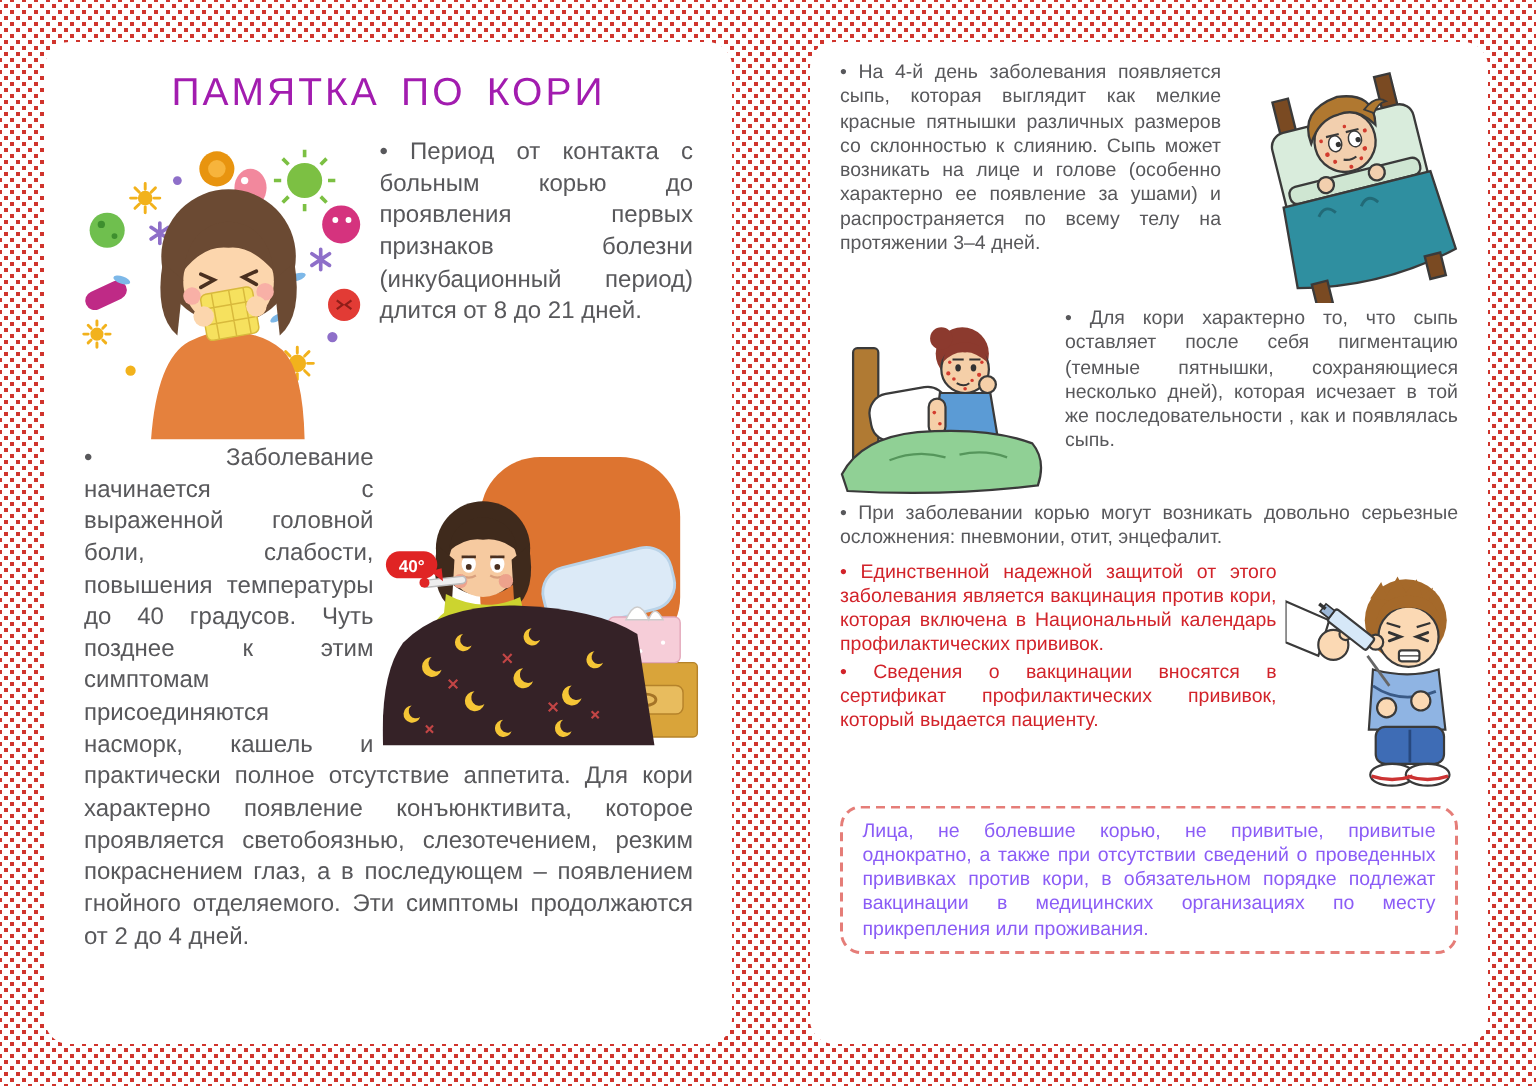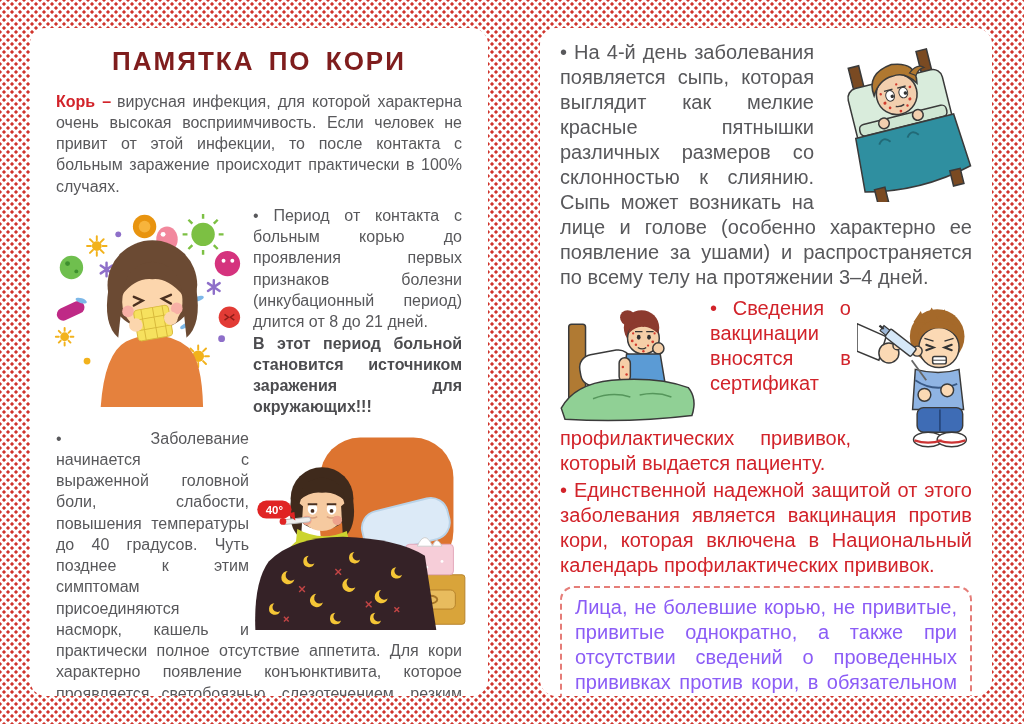--- a/index.html
+++ b/index.html
@@ -18,27 +18,27 @@
   .page {
     position: absolute;
     top: 28px;
     height: 668px;
     background: #fff;
     border-radius: 16px;
     overflow: hidden;
     color: #58585b;
   }
   .page-left  { left: 30px;  width: 458px; padding: 12px 26px 8px 26px; font-size: 16px; line-height: 1.33; }
-  .page-right { left: 540px; width: 452px; padding: 12px 20px 8px 20px; font-size: 20px; line-height: 1.25; }
+  .page-right { left: 540px; width: 452px; padding: 12px 20px 8px 20px; font-size: 13px; line-height: 1.25; }
 
   .title {
     text-align: center;
-    color: #7f1d1d;
+    color: #a21caf;
     font-size: 26px;
-    font-weight: 700;
+    font-weight: 400;
     letter-spacing: 2px;
     word-spacing: 5px;
     margin: 4px 0 12px 0;
   }
   .para { text-align: justify; overflow: visible; }
   .para + .para { margin-top: 8px; }
   .red-lead { color: #d2232a; font-weight: bold; margin-right: 6px; }
   .warn { display: block; font-weight: bold; color: #4c4c4f; }
   .red-text { color: #d2232a; }
   .red-text .para + .para { margin-top: 2px; }
@@ -66,23 +66,20 @@
   .bubble-t { fill:#fff; font-weight:bold; font-size:12px; text-anchor:middle; font-family:"Liberation Sans",sans-serif; }
   .outl { stroke:#3a3a3a; stroke-width:1.6; }
 </style>
 </head>
 <body>
 
 <div class="page page-left">
 
   <div class="title">ПАМЯТКА ПО КОРИ</div>
 
-  <div class="para">
-    <span class="red-lead">Корь –</span><span>вирусная инфекция, для которой характерна очень высокая восприимчивость. Если человек не привит от этой инфекции, то после контакта с больным заражение происходит практически в 100% случаях.</span>
-  </div>
 
   <div class="para">
     
     <svg class="fl fl-left" width="195" height="200" viewBox="0 0 200 205" aria-hidden="true">
       <circle cx="22" cy="62" r="12" fill="#6fbf4e"></circle>
         <circle cx="18" cy="58" r="2.5" fill="#3e8f2e"></circle>
         <circle cx="27" cy="66" r="2" fill="#3e8f2e"></circle>
       <circle cx="97" cy="20" r="12" fill="#e8940f"></circle>
         <circle cx="97" cy="20" r="6" fill="#f7b43c"></circle>
       <ellipse cx="120" cy="33" rx="11" ry="13" fill="#f2889d"></ellipse>
@@ -135,21 +132,20 @@
         <circle cx="130" cy="104" r="6" fill="#f8b0a6"></circle>
       <path d="M52 205 Q56 150 78 138 Q95 130 105 131 Q128 132 142 144 Q156 158 157 205 Z" fill="#e5813d"></path>
       <g transform="rotate(-10 106 120)">
         <rect x="88" y="103" width="36" height="32" rx="4" fill="#f6e15e" stroke="#d8b93c"></rect>
         <path d="M96 103v32M108 103v32M118 103v32M88 113h36M88 124h36" stroke="#d8b93c" stroke-width="1" fill="none"></path>
       </g>
       <circle cx="88" cy="121" r="7" fill="#fcd6ad"></circle>
         <circle cx="124" cy="114" r="7" fill="#fcd6ad"></circle>
     </svg>
     <span>• Период от контакта с больным корью до проявления первых признаков болезни (инкубационный период) длится от 8 до 21 дней.</span>
-    <span class="warn">В этот период больной становится источником заражения для окружающих!!!</span>
   </div>
 
   <div class="para clear" style="margin-top:10px;">
     
     <svg class="fl fl-right" width="215" height="200" viewBox="0 0 225 210" aria-hidden="true">
       <rect x="68" y="8" width="140" height="140" rx="42" fill="#dd7430"></rect>
       <rect x="112" y="78" width="92" height="44" rx="18" fill="#dceaf7" stroke="#b9d3e8" stroke-width="2" transform="rotate(-14 158 100)"></rect>
       <rect x="148" y="152" width="72" height="52" rx="3" fill="#d9a43a" stroke="#b5822a"></rect>
       <rect x="158" y="168" width="52" height="20" rx="5" fill="#e8bc5e" stroke="#b5822a"></rect>
       <ellipse cx="184" cy="178" rx="7" ry="4" fill="none" stroke="#a57427" stroke-width="2"></ellipse>
@@ -267,22 +263,26 @@
           <circle cx="106" cy="38" r="1.2"></circle>
       </g>
       <circle class="outl" cx="110" cy="54" r="6" fill="#f5cfa8"></circle>
       <path class="outl" d="M76 60 L112 60 L117 90 L72 90 Z" fill="#5b9bd5"></path>
       <rect class="outl" x="68" y="64" width="12" height="26" rx="6" fill="#f5cfa8"></rect>
       <circle cx="72" cy="74" r="1.3" fill="#d23b2e"></circle>
         <circle cx="76" cy="82" r="1.3" fill="#d23b2e"></circle>
       <path class="outl" d="M6 118 Q20 92 60 88 Q110 84 142 96 Q152 108 146 126 Q80 134 10 130 Z" fill="#90d095"></path>
       <path d="M40 108 q20 -8 40 -2 M90 104 q18 -4 34 2" stroke="#55965b" stroke-width="1.6" fill="none"></path>
     </svg>
-  </div>
-
+    <span>• Для кори характерно то, что сыпь оставляет после себя пигментацию (темные пятнышки, сохраняющиеся несколько дней), которая исчезает в той же последовательности , как и появлялась сыпь.</span>
+  </div>
+
+  <div class="para clear" style="margin-top:6px;">
+    <span>• При заболевании корью могут возникать довольно серьезные осложнения: пневмонии, отит, энцефалит.</span>
+  </div>
 
   <div class="para red-text" style="margin-top:6px;">
 
     <svg class="fl fl-right" width="123" height="160" viewBox="0 0 135 175" aria-hidden="true">
       <circle cx="88" cy="42" r="30" fill="#a5692a"></circle>
       <path d="M62 26 l8 -12 4 10 8 -14 6 12 8 -10 4 12 8 -6 -4 12 Z" fill="#a5692a"></path>
       <circle class="outl" cx="90" cy="54" r="22" fill="#fbd9b4"></circle>
       <path d="M66 46 Q68 24 90 24 Q112 24 114 46 Q102 31 90 33 Q77 31 66 46 Z" fill="#a5692a"></path>
       <circle class="outl" cx="66" cy="58" r="5.5" fill="#fbd9b4"></circle>
       <path d="M76 51 l8 3 -8 3 M104 51 l-8 3 8 3" stroke="#333" stroke-width="2.2" fill="none" stroke-linecap="round"></path>
@@ -302,23 +302,23 @@
       <circle class="outl" cx="35" cy="60" r="11" fill="#fbd9b4"></circle>
       <circle class="outl" cx="44" cy="52" r="4.5" fill="#fbd9b4"></circle>
       <g transform="rotate(38 48 52)">
         <rect class="outl" x="28" y="44" width="36" height="11" rx="2" fill="#d6e8f8"></rect>
         <rect x="20" y="46" width="8" height="7" fill="#9db8d8" stroke="#333" stroke-width="1.2"></rect>
         <path d="M16 49 h6" stroke="#333" stroke-width="2.5"></path>
       </g>
       <path d="M60 68 L76 90" stroke="#666" stroke-width="2"></path>
     </svg>
     <div class="para">
+      <span>• Единственной надежной защитой от этого заболевания является вакцинация против кори, которая включена в Национальный календарь профилактических прививок.</span>
+    </div>
+    <div class="para">
       <span>• Сведения о вакцинации вносятся в сертификат профилактических прививок, который выдается пациенту.</span>
     </div>
-    <div class="para">
-      <span>• Единственной надежной защитой от этого заболевания является вакцинация против кори, которая включена в Национальный календарь профилактических прививок.</span>
-    </div>
   </div>
 
   <div class="mandatory-box">
     <span>Лица, не болевшие корью, не привитые, привитые однократно, а также при отсутствии сведений о проведенных прививках против кори, в обязательном порядке подлежат вакцинации в медицинских организациях по месту прикрепления или проживания.</span>
   </div>
 </div>
 
 </body></html>

